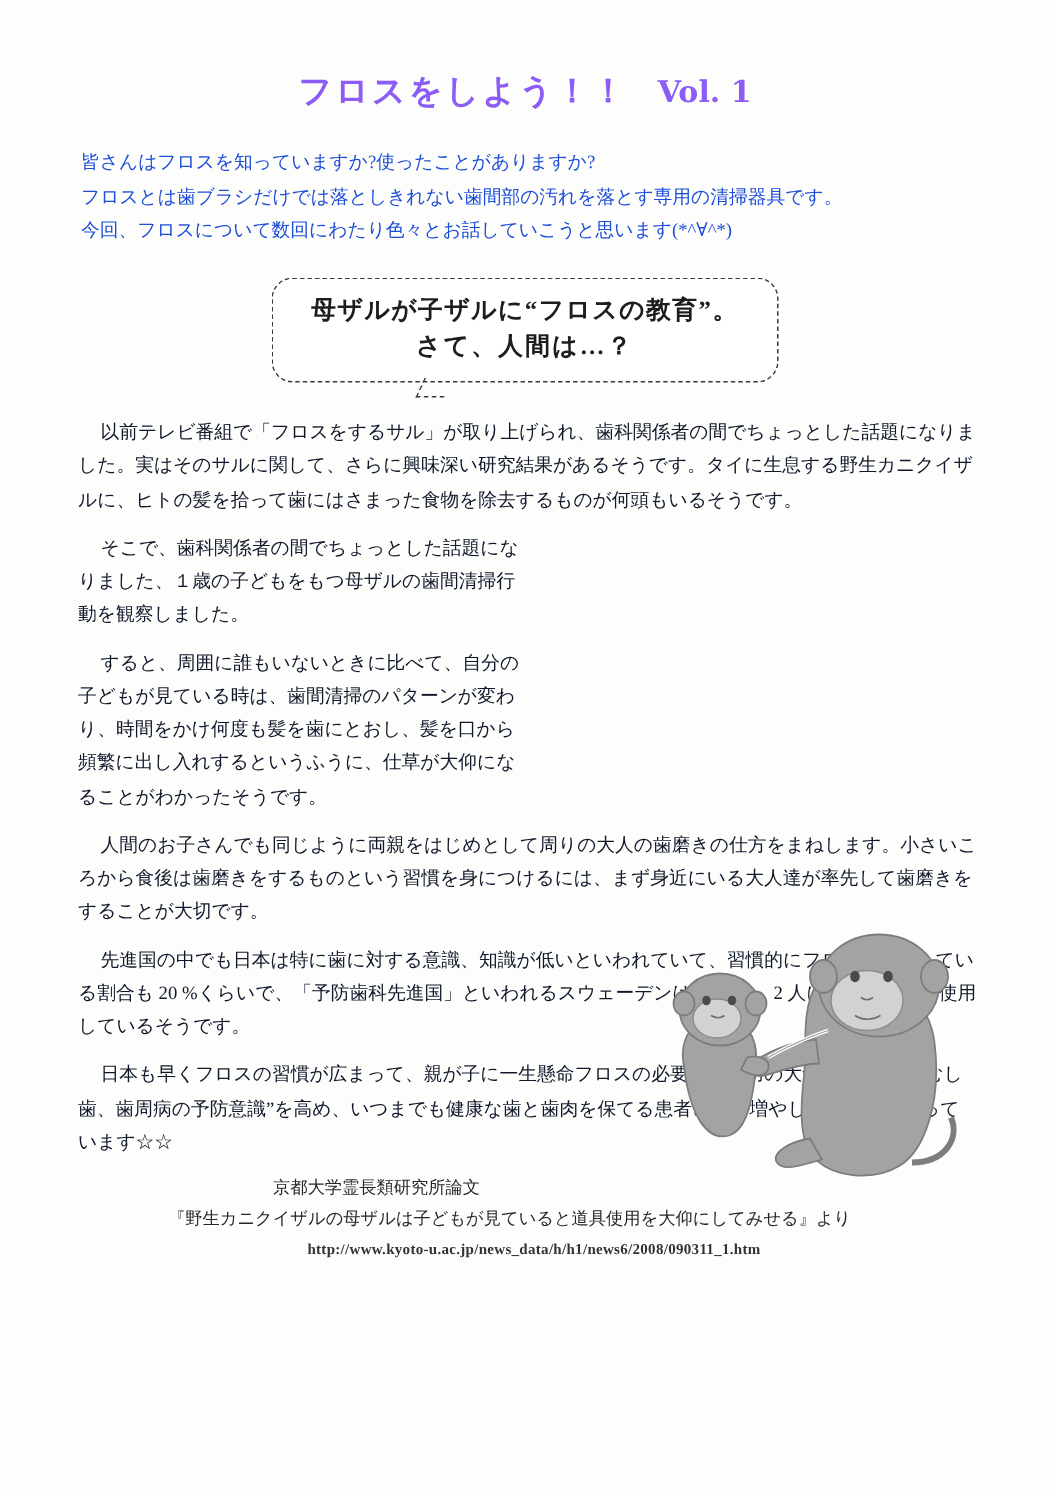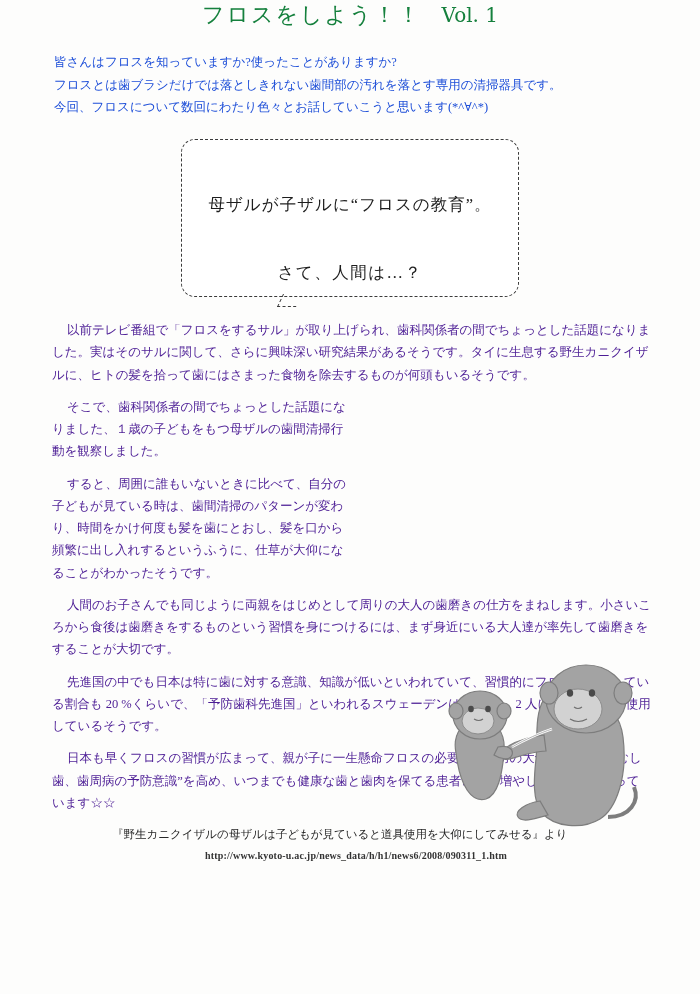--- a/index.html
+++ b/index.html
@@ -21,24 +21,25 @@
     height: 994px;
     box-sizing: border-box;
     padding: 0;
     background: #fdfdfc;
   }
 
   
   .title {
     text-align: center;
     font-size: 22px;
-    font-weight: normal;
+    font-weight: bold;
     letter-spacing: 2px;
-    color: #15803d;
+    color: #8b5cf6;
     margin: 0;
+    padding-top: 46px;
     font-family: "DejaVu Serif", "Liberation Serif", serif;
   }
   .title .vol {
     font-size: 20px;
     letter-spacing: 0px;
     margin-left: 20px;
   }
 
   
   .intro {
@@ -62,26 +63,25 @@
     position: relative;
     border: 1.6px dashed #3a3a3a;
     border-radius: 14px;
     padding: 9px 26px 10px 26px;
     text-align: center;
     background: #fff;
     box-shadow: 0 0 0 1px #ffffff inset;
   }
   .banner .bline {
     font-size: 16.5px;
-    font-weight: normal;
+    font-weight: bold;
     letter-spacing: 1px;
     line-height: 1.5;
     color: #1d1d1d;
     white-space: nowrap;
-    margin-top: 44px;
   }
   .banner .bline.second {
     letter-spacing: 1.5px;
   }
   
   .banner:after {
     content: "";
     position: absolute;
     left: 50%;
     bottom: -11px;
@@ -92,21 +92,21 @@
     border-bottom: 1.6px dashed #3a3a3a;
     transform: skewX(-25deg);
     background: transparent;
   }
 
   
   .body-text {
     padding: 0 48px 0 52px;
     font-size: 12.5px;
     line-height: 1.78;
-    color: #4c1d95;
+    color: #0f172a;
     margin-top: 22px;
     position: relative;
   }
   .body-text p {
     margin: 0 0 10px 0;
   }
   .body-text p.indent {
     text-indent: 1.2em;
   }
   .narrow {
@@ -220,17 +220,18 @@
           <path d="M118 110 C132 102 146 96 158 92"></path>
         </g>
         <g stroke="#9d9d9d" stroke-width="0.8" fill="none">
           <path d="M118 110 C132 102 146 96 158 92"></path>
         </g>
       </svg>
     </div>
   </div>
 
   <div class="citation">
+    <div class="c1">京都大学霊長類研究所論文</div>
     <div class="c2">『野生カニクイザルの母ザルは子どもが見ていると道具使用を大仰にしてみせる』より</div>
     <div class="c3">http://www.kyoto-u.ac.jp/news_data/h/h1/news6/2008/090311_1.htm</div>
   </div>
 
 </div>
 
 </body></html>

